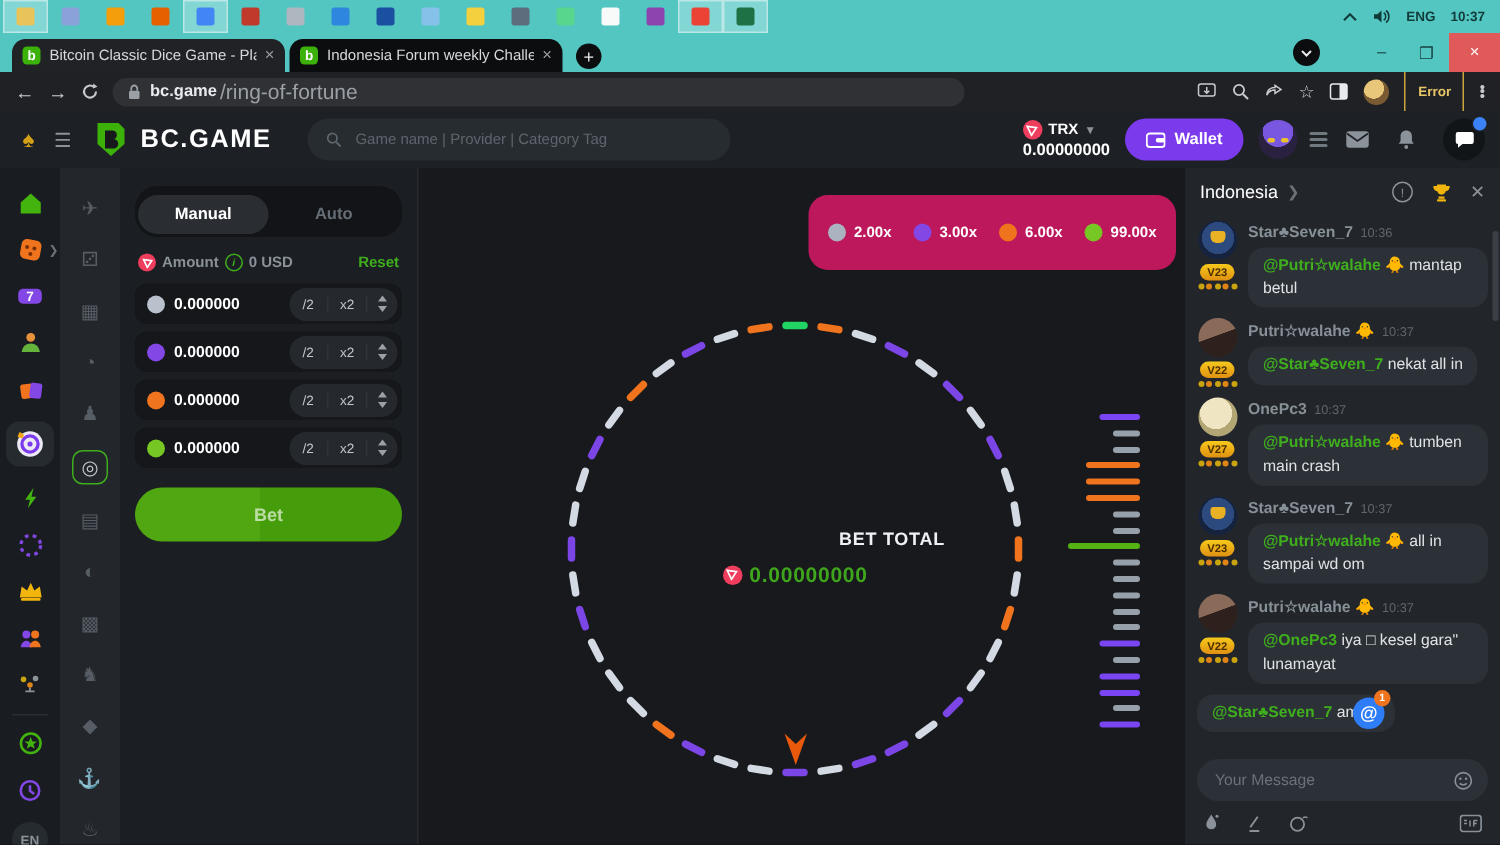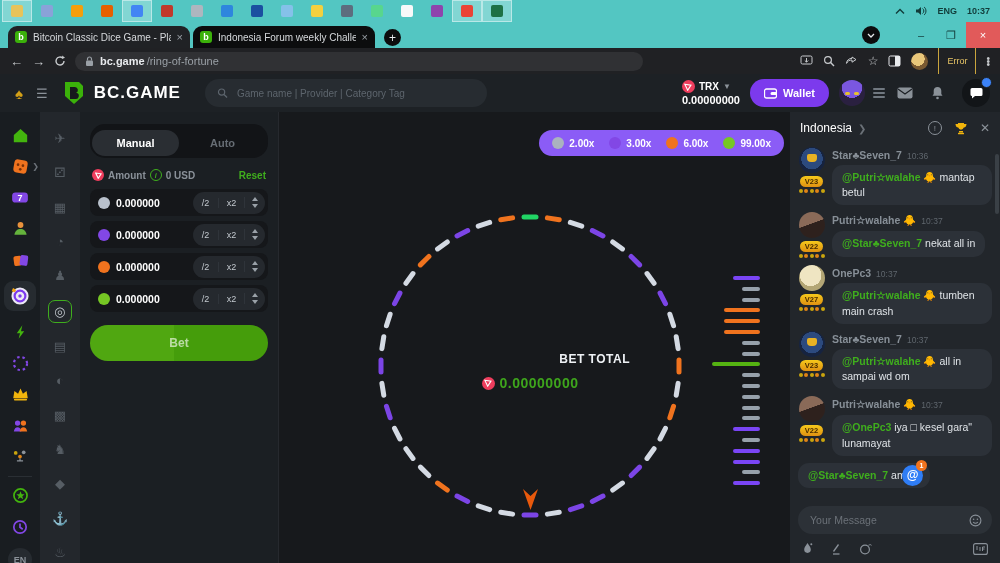--- a/index.html
+++ b/index.html
@@ -22,24 +22,24 @@
   .newtab{width:17px;height:17px;border-radius:50%;background:#0c0d0e;color:#e8eaed;font-size:12px;display:flex;align-items:center;justify-content:center;margin:0 0 2px 6px}
   .winctl{position:absolute;right:0;top:0;height:100%;display:flex;align-items:center}
   .tab-chevron{width:18px;height:18px;border-radius:50%;background:#0c0d0e;display:flex;align-items:center;justify-content:center;margin-right:26px}
   .wc{width:30px;height:100%;display:flex;align-items:center;justify-content:center;color:#143d3b;font-size:11px}
   .wc.close{background:#e15a5a;color:#fff;width:34px}
   
   .addressbar{height:26px;background:#202124;display:flex;align-items:center;gap:9px;padding:0 10px}
   .nav-ic{color:#c7cacd;font-size:13px;line-height:1}
   .urlpill{height:19px;background:#303134;border-radius:10px;display:flex;align-items:center;gap:6px;padding:0 10px;width:548px}
   .url-domain{color:#e8eaed;font-size:11px;font-weight:bold}
-  .url-path{color:#9aa0a6;font-size:11px;margin-left:-4px}
+  .url-path{color:#9aa0a6;font-size:14px;margin-left:-4px}
   .ab-right{margin-left:auto;display:flex;align-items:center;gap:10px}
   .avatar-sm{width:17px;height:17px;border-radius:50%;background:radial-gradient(circle at 40% 35%,#e9c77a 0 45%,#7a5a32 46%)}
-  .error-badge{border:1px solid #caa53d;color:#e8c566;font-size:9px;border-radius:9px;padding:16px 8px;font-weight:normal}
+  .error-badge{border:1px solid #caa53d;color:#e8c566;font-size:9px;border-radius:9px;padding:16px 8px;font-weight:bold}
   .kebab{color:#c7cacd;font-size:10px;letter-spacing:0;line-height:3px;text-align:center}
   
   .appheader{height:38px;background:#1d2125;display:flex;align-items:center;position:relative}
   .spade-chip{width:22px;height:22px;margin:0 6px 0 8px;display:flex;align-items:center;justify-content:center;color:#d4a017;font-size:15px}
   .hamburger{color:#8b9299;font-size:13px;margin-right:14px}
   .logo{display:flex;align-items:center;gap:8px;margin-right:24px}
   .logo-text{color:#fff;font-size:17px;font-weight:bold;letter-spacing:1px}
   .searchpill{height:28px;width:258px;background:#272c31;border-radius:15px;display:flex;align-items:center;gap:7px;padding:0 12px}
   .searchpill input{background:transparent;border:0;outline:0;color:#c3c9cf;font-size:10px;width:100%;font-family:"Liberation Sans",sans-serif}
   .searchpill input::placeholder{color:#5d656d}
@@ -79,21 +79,21 @@
   .betrow{height:27px;background:#15171a;border-radius:8px;display:flex;align-items:center;gap:6px;padding:0 3px 0 8px;margin-bottom:5px}
   .bdot{width:12px;height:12px;border-radius:50%;flex:none}
   .bval{color:#fff;font-size:10.5px;font-weight:bold}
   .bctl{margin-left:auto;height:22px;background:#25292e;border-radius:12px;display:flex;align-items:center}
   .bbtn{width:25px;text-align:center;color:#c3c9cf;font-size:9px}
   .bbtn+.bbtn{border-left:1px solid #2f343a}
   .stepper{width:20px;display:flex;flex-direction:column;align-items:center;gap:3px;border-left:1px solid #2f343a}
   .tri-up{width:0;height:0;border-left:3px solid transparent;border-right:3px solid transparent;border-bottom:4px solid #9aa1a8}
   .tri-dn{width:0;height:0;border-left:3px solid transparent;border-right:3px solid transparent;border-top:4px solid #9aa1a8}
   .betbutton{height:36px;border-radius:18px;margin-top:13px;background:linear-gradient(90deg,#50a711 0 47%,#459d0b 47%);display:flex;align-items:center;justify-content:center;color:rgba(225,240,215,.75);font-size:12px;font-weight:bold}
-  .legend{position:absolute;right:6px;top:18px;height:26px;background:#8b5cf6;border-radius:13px;display:flex;align-items:center;gap:15px;padding:0 13px}
+  .legend{position:absolute;right:6px;top:18px;height:26px;background:#be185d;border-radius:13px;display:flex;align-items:center;gap:15px;padding:12px 13px}
   .lg-item{display:flex;align-items:center;gap:5px;color:#fff;font-size:10px;font-weight:bold}
   .lg-dot{width:12px;height:12px;border-radius:50%}
   .bettotal{position:absolute;left:350px;top:240px;width:200px;text-align:right}
   .bt-label{color:#eef1f4;font-size:12px;font-weight:bold;letter-spacing:.5px}
   .bt-row{display:flex;align-items:center;justify-content:center;gap:5px;margin-top:9px}
   .bt-val{color:#3ea51c;font-size:14px;font-weight:bold;letter-spacing:.5px}
   .bars{position:absolute;right:30px;top:164px;width:48px;display:flex;flex-direction:column;gap:6.8px;align-items:flex-end}
   .bar{height:4px;border-radius:2px}
   
   .chat{width:210px;background:#22262b;display:flex;flex-direction:column;flex:none}

